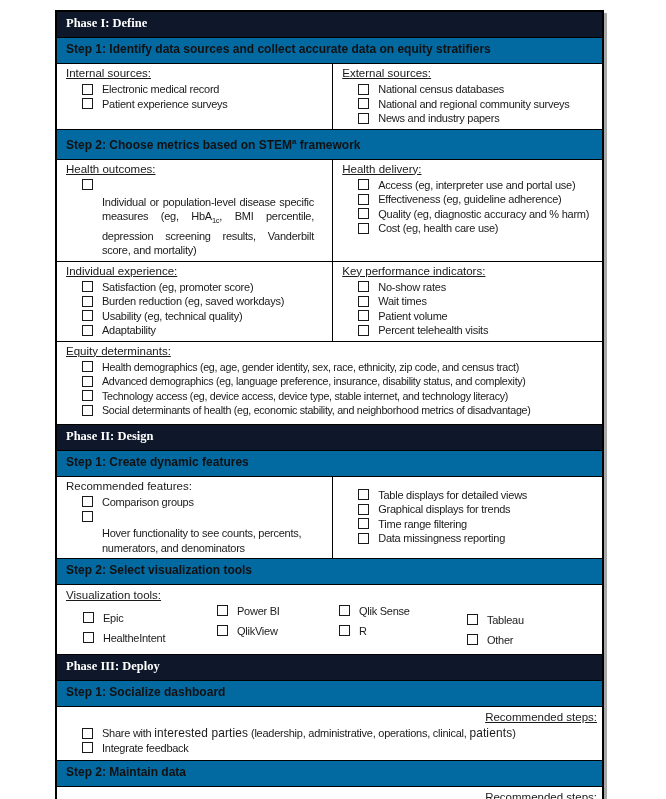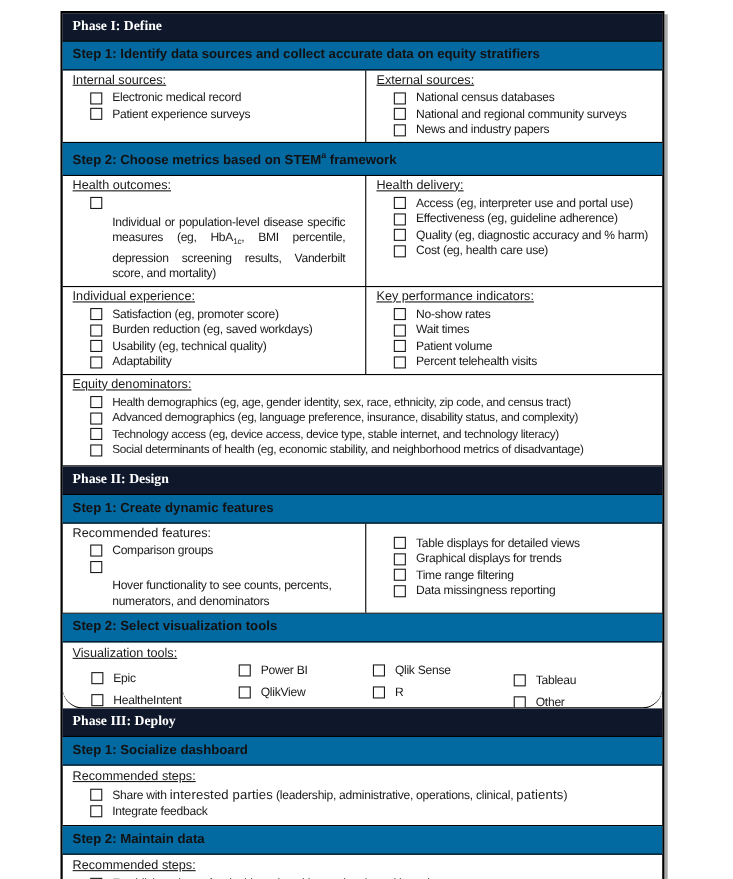--- a/index.html
+++ b/index.html
@@ -49,30 +49,30 @@
     border:1.5px solid #1a1a1a; background:#fff;
   }
   .item .txt { display:block; }
   .item.wrap { white-space:normal; }
   .item.wrap .txt { text-align:justify; max-width:212px;margin-top:17px; }
   .item.wrap2 .txt { max-width:222px; text-align:left; }
   .item.tight { font-size:10.7px; letter-spacing:-0.3px; }
   .txt sub { font-size:7.5px; }
   .alt { font-size:11.9px; letter-spacing:0.15px; }
 
-  .viz { position:relative; height:60px; padding:3px 7px;border-radius:18px; }
+  .viz { position:relative; height:70px; padding:3px 7px; }
   .vcol { position:absolute; }
   .vcol .item { padding-left:0; line-height:20px; }
   .vcol .cb { margin-top:4px; }
   .vc1 { left:26px;  top:23px; }
   .vc2 { left:160px; top:16px; }
   .vc3 { left:282px; top:16px; }
   .vc4 { left:410px; top:25px; }
 
-  .deploy-cell { padding:3px 5px 5px 7px; }
+  .deploy-cell { padding:3px 5px 5px 7px;text-align:right; }
 </style>
 </head>
 <body>
 
 <div class="page">
   <div class="tbl">
 
     <div class="row phase">Phase I: Define</div>
 
     <div class="row step">Step 1: Identify data sources and collect accurate data on equity stratifiers</div>
@@ -175,21 +175,21 @@
         </div>
         <div class="item">
           <span class="cb"></span>
           <span class="txt">Percent telehealth visits</span>
         </div>
       </div>
     </div>
 
     <div class="row">
       <div class="cell full" style="padding-bottom:6px;">
-        <div class="hd">Equity denominators:</div>
+        <div class="hd">Equity determinants:</div>
         <div class="item tight">
           <span class="cb"></span>
           <span class="txt">Health demographics (eg, age, gender identity, sex, race, ethnicity, zip code, and census tract)</span>
         </div>
         <div class="item tight">
           <span class="cb"></span>
           <span class="txt">Advanced demographics (eg, language preference, insurance, disability status, and complexity)</span>
         </div>
         <div class="item tight">
           <span class="cb"></span>

